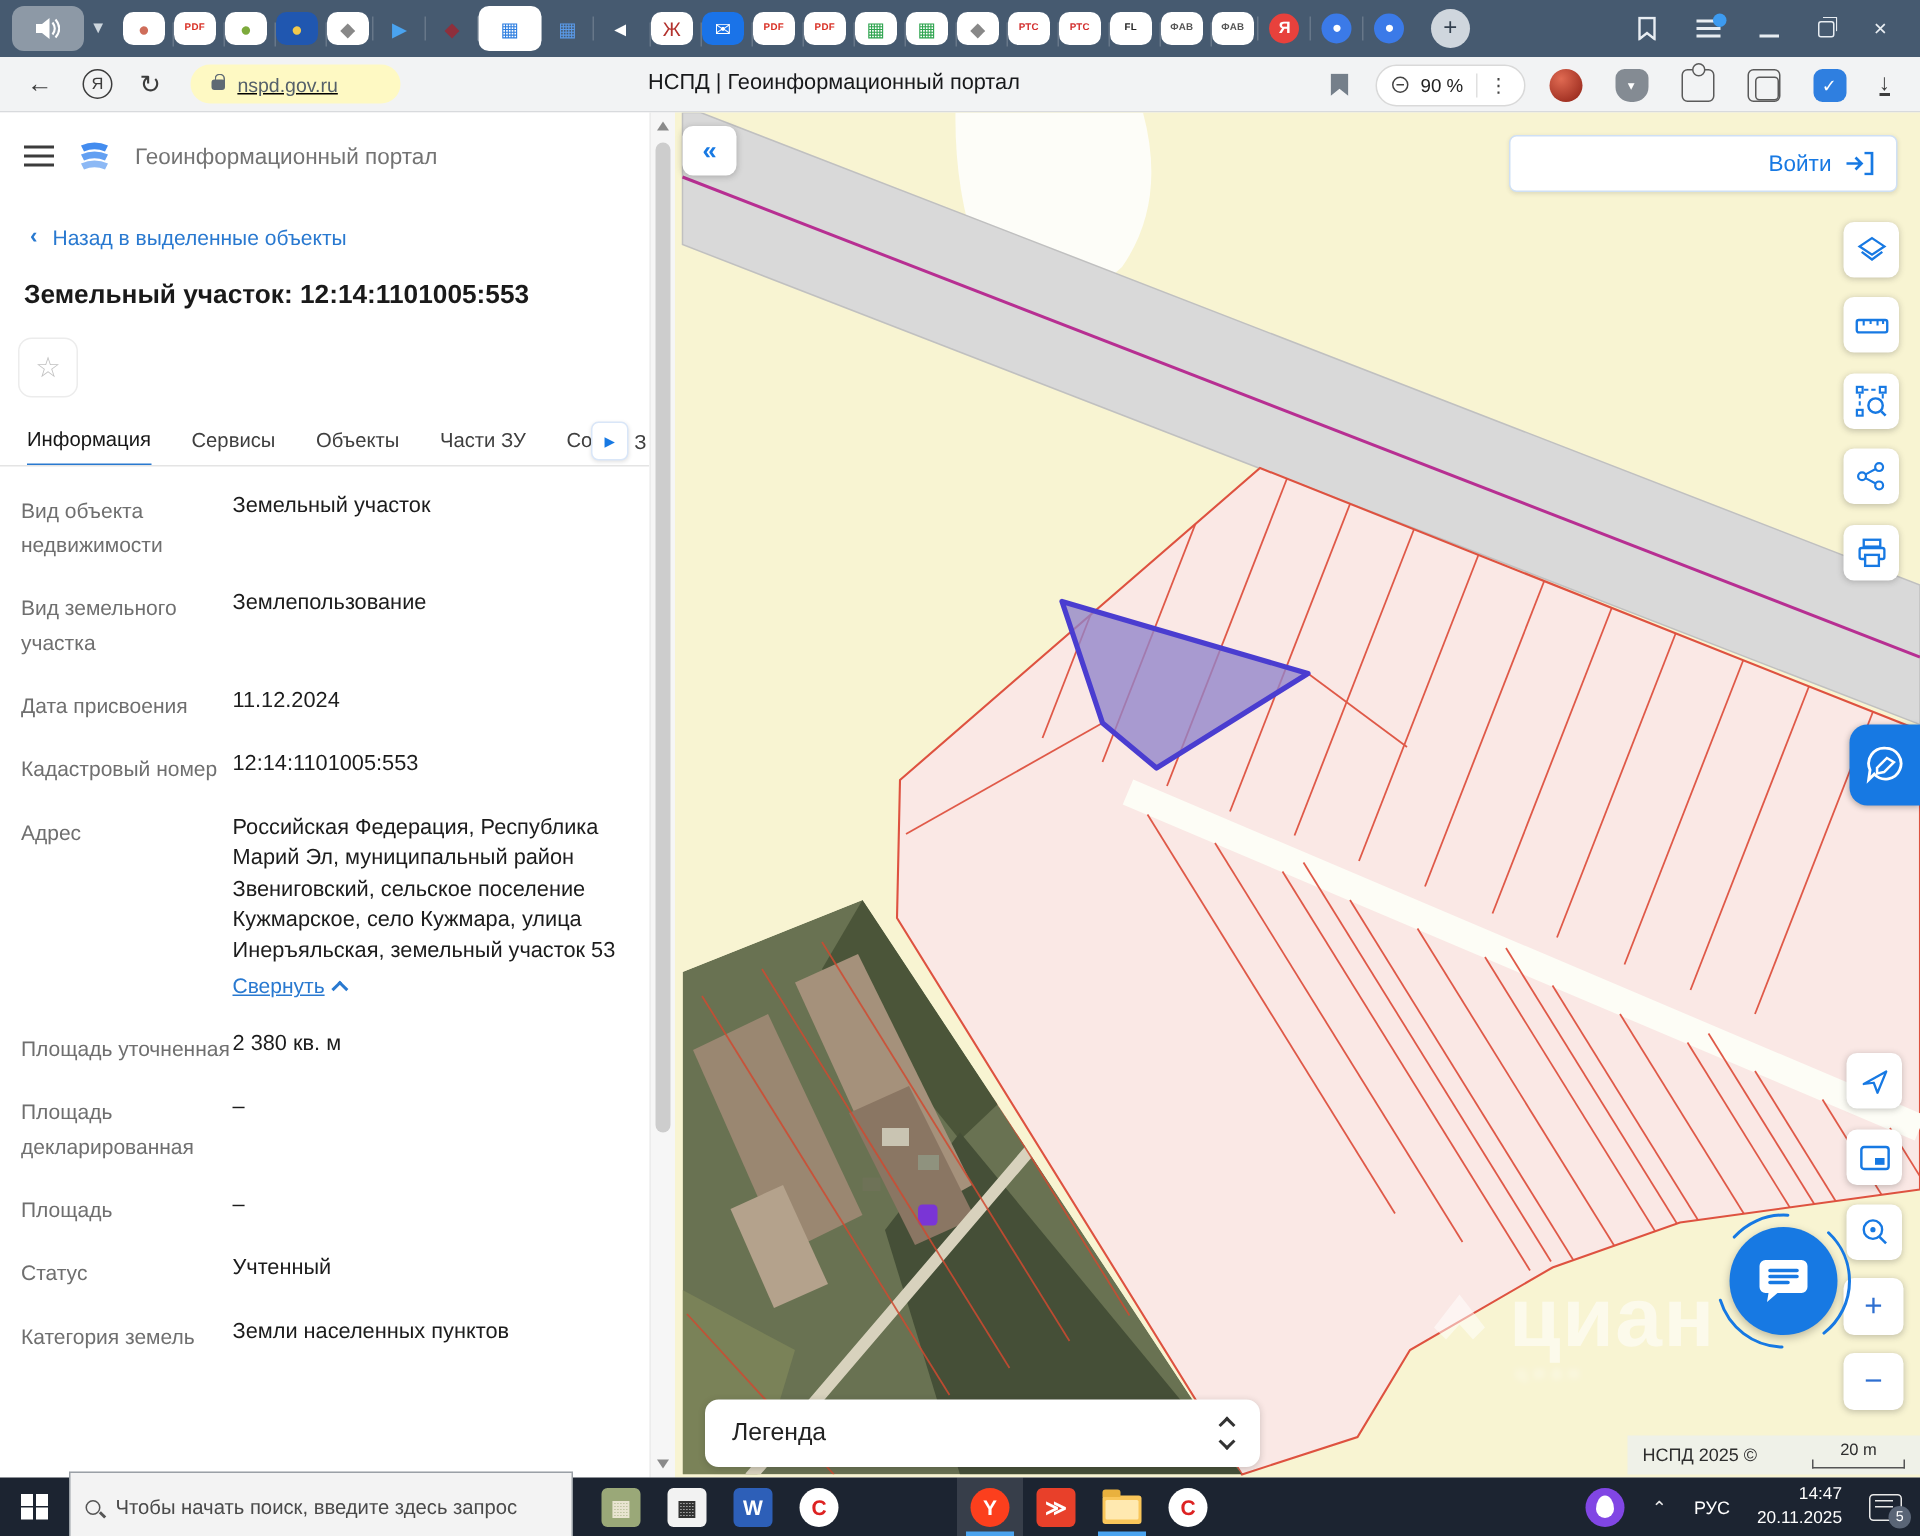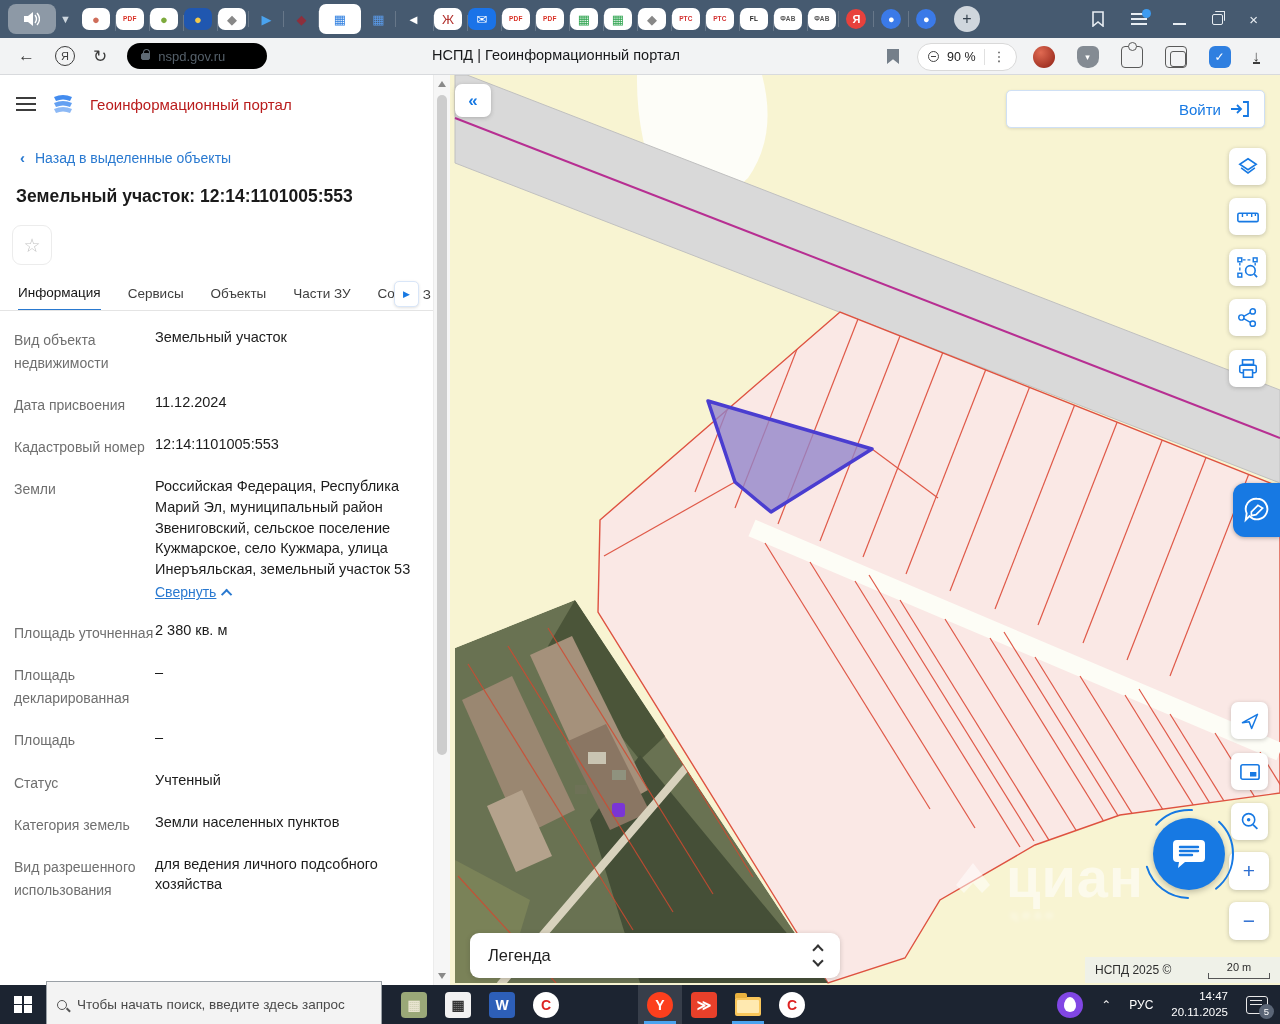--- a/index.html
+++ b/index.html
@@ -28,21 +28,21 @@
   .win-max::after{content:"";position:absolute;left:2px;top:-4px;width:9px;height:9px;border-top:1.6px solid #e8edf2;border-right:1.6px solid #e8edf2;border-radius:1px;}
   .win-close{font-size:15px;color:#e8edf2;}
   .burger{position:relative;width:16px;height:12px;border-top:2px solid #e8edf2;border-bottom:2px solid #e8edf2;}
   .burger::before{content:"";position:absolute;left:0;top:3px;width:16px;height:2px;background:#e8edf2;}
   .burger::after{content:"";position:absolute;right:-4px;top:-6px;width:9px;height:9px;border-radius:50%;background:#3d9bf0;}
 
   
   .addressbar{position:absolute;left:0;top:38px;width:1280px;height:37px;background:var(--chrome);border-bottom:1px solid #d8dadd;display:flex;align-items:center;}
   .nav-ic{font-size:17px;color:#3c3c3c;margin-left:18px;}
   .ya-circ{width:20px;height:20px;border:1.6px solid #3c3c3c;border-radius:50%;display:flex;align-items:center;justify-content:center;font-size:11px;color:#3c3c3c;margin-left:20px;}
-  .url-pill{margin-left:20px;height:26px;background:#000000;border-radius:13px;display:flex;align-items:center;padding:0 14px;gap:8px;width:140px;}
+  .url-pill{margin-left:20px;height:26px;background:#fef9c3;border-radius:13px;display:flex;align-items:center;padding:0 14px;gap:8px;width:140px;text-decoration:underline;}
   .lock{width:9px;height:7px;border:1.5px solid #5f6a74;border-radius:2px;position:relative;background:#5f6a74;}
   .lock::before{content:"";position:absolute;left:1px;top:-5px;width:5px;height:5px;border:1.5px solid #5f6a74;border-bottom:none;border-radius:4px 4px 0 0;}
   .url-text{font-size:13px;color:#55606a;}
   .page-title{position:absolute;left:432px;top:9px;font-size:14.5px;color:#17181a;}
   .addr-right{position:absolute;right:0;top:0;height:37px;display:flex;align-items:center;gap:0;}
   .bm-flag{width:12px;height:15px;background:#757f8a;clip-path:polygon(0 0,100% 0,100% 100%,50% 68%,0 100%);margin-right:18px;}
   .zoom-pill{height:28px;background:#fff;border:1px solid #d9d9d9;border-radius:15px;display:flex;align-items:center;padding:0 10px;gap:8px;margin-right:16px;}
   .lens{width:11px;height:11px;border:1.4px solid #444;border-radius:50%;position:relative;}
   .lens::after{content:"";position:absolute;left:2px;top:4px;width:5px;height:1.4px;background:#444;}
   .zoom-val{font-size:12.5px;color:#222;}
@@ -65,21 +65,21 @@
   .sb-arrow{position:absolute;left:4px;width:0;height:0;border-left:4.5px solid transparent;border-right:4.5px solid transparent;}
   .sb-arrow.up{top:6px;border-bottom:6px solid #8a8a8a;}
   .sb-arrow.down{bottom:6px;border-top:6px solid #8a8a8a;}
   .map-area{position:absolute;left:450px;top:75px;width:830px;height:910px;overflow:hidden;background:#f8f4d2;}
 
   
   .sb-head{display:flex;align-items:center;padding:16px 14px 10px 16px;gap:14px;}
   .hamb{width:20px;height:14px;border-top:2.4px solid #3c3c3c;border-bottom:2.4px solid #3c3c3c;position:relative;}
   .hamb::before{content:"";position:absolute;left:0;top:3.6px;width:20px;height:2.4px;background:#3c3c3c;}
   .logo{width:26px;height:26px;}
-  .app-title{font-size:15px;color:#b91c1c;}
+  .app-title{font-size:15px;color:#737373;}
   .back-link{display:flex;align-items:center;gap:10px;color:var(--link);font-size:14px;padding:22px 0 0 20px;}
   .back-ch{font-size:15px;font-weight:bold;}
   .obj-title{font-size:17.5px;font-weight:600;color:#1a1a1a;padding:20px 16px 0 16px;}
   .star-btn{margin:18px 0 0 12px;width:40px;height:40px;border:1px solid #ececec;border-radius:9px;background:#fff;display:flex;align-items:center;justify-content:center;font-size:19px;color:#c2c2c2;}
   .tabsbar{position:relative;display:flex;align-items:flex-end;gap:27px;padding:0 0 0 18px;margin-top:14px;border-bottom:1px solid #e4e4e4;height:32px;white-space:nowrap;overflow:hidden;}
   .ptab{font-size:13.5px;color:#3f3f3f;padding-bottom:9px;}
   .ptab.active{color:#161616;border-bottom:2.5px solid var(--link);margin-bottom:-1px;}
   .tab-more{position:absolute;right:14px;top:2px;width:25px;height:26px;background:#fff;border:1px solid #d9e6f8;border-radius:5px;box-shadow:0 1px 3px rgba(0,0,0,.12);color:var(--accent);font-size:9px;display:flex;align-items:center;justify-content:center;}
   .tab-overflow{position:absolute;right:2px;top:8px;font-size:13.5px;color:#3f3f3f;}
   .rows{padding:16px 14px 0 14px;}
@@ -296,29 +296,33 @@
       <span class="tab-more">
           <span>▶</span>
         </span>
     </div>
     <div class="rows">
         <div class="irow">
           <span class="ilabel">Вид объекта недвижимости</span>
           <span class="ival">Земельный участок</span>
         </div>
         <div class="irow">
+          <span class="ilabel">Вид земельного участка</span>
+          <span class="ival">Землепользование</span>
+        </div>
+        <div class="irow">
           <span class="ilabel">Дата присвоения</span>
           <span class="ival">11.12.2024</span>
         </div>
         <div class="irow">
           <span class="ilabel">Кадастровый номер</span>
           <span class="ival">12:14:1101005:553</span>
         </div>
         <div class="irow">
-          <span class="ilabel">Земли</span>
+          <span class="ilabel">Адрес</span>
           <span class="ival">Российская Федерация, Республика Марий Эл, муниципальный район Звениговский, сельское поселение Кужмарское, село Кужмара, улица Инеръяльская, земельный участок 53<div><span class="collapse-link">
                 <span>Свернуть</span>
                 <span class="chev-up"></span>
               </span></div></span>
         </div>
         <div class="irow">
           <span class="ilabel">Площадь уточненная</span>
           <span class="ival">2 380 кв. м</span>
         </div>
         <div class="irow">
@@ -329,24 +333,20 @@
           <span class="ilabel">Площадь</span>
           <span class="ival">–</span>
         </div>
         <div class="irow">
           <span class="ilabel">Статус</span>
           <span class="ival">Учтенный</span>
         </div>
         <div class="irow">
           <span class="ilabel">Категория земель</span>
           <span class="ival">Земли населенных пунктов</span>
-        </div>
-        <div class="irow">
-          <span class="ilabel">Вид разрешенного использования</span>
-          <span class="ival">для ведения личного подсобного хозяйства</span>
         </div>
       </div>
   </aside>
 
   <div class="sb-scroll">
     <span class="sb-arrow up"></span>
     <span class="sb-thumb"></span>
     <span class="sb-arrow down"></span>
   </div>
 

